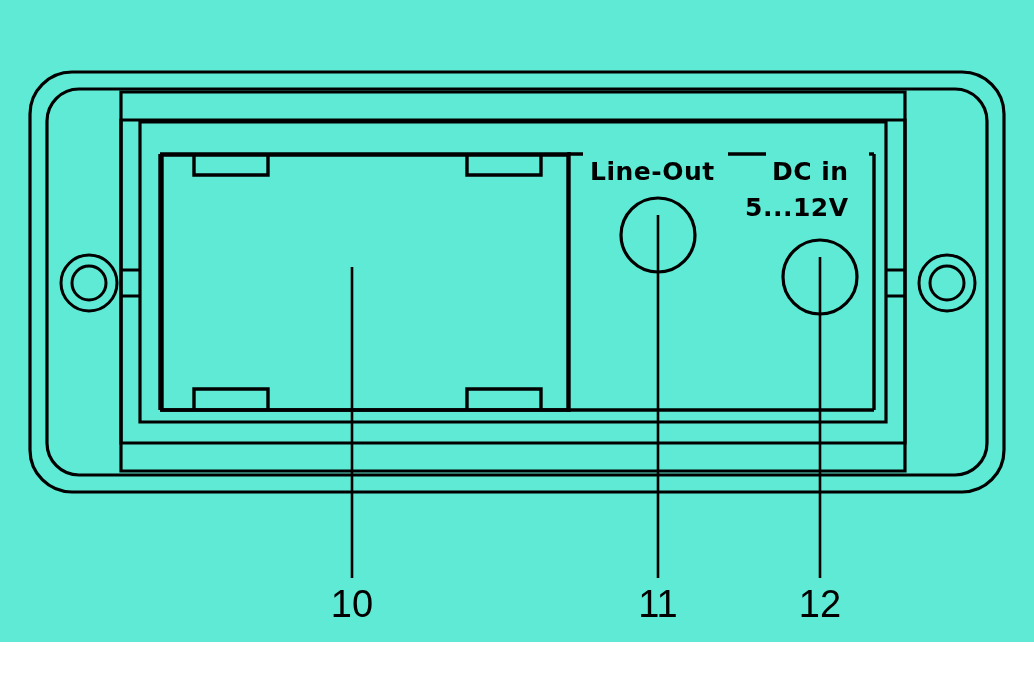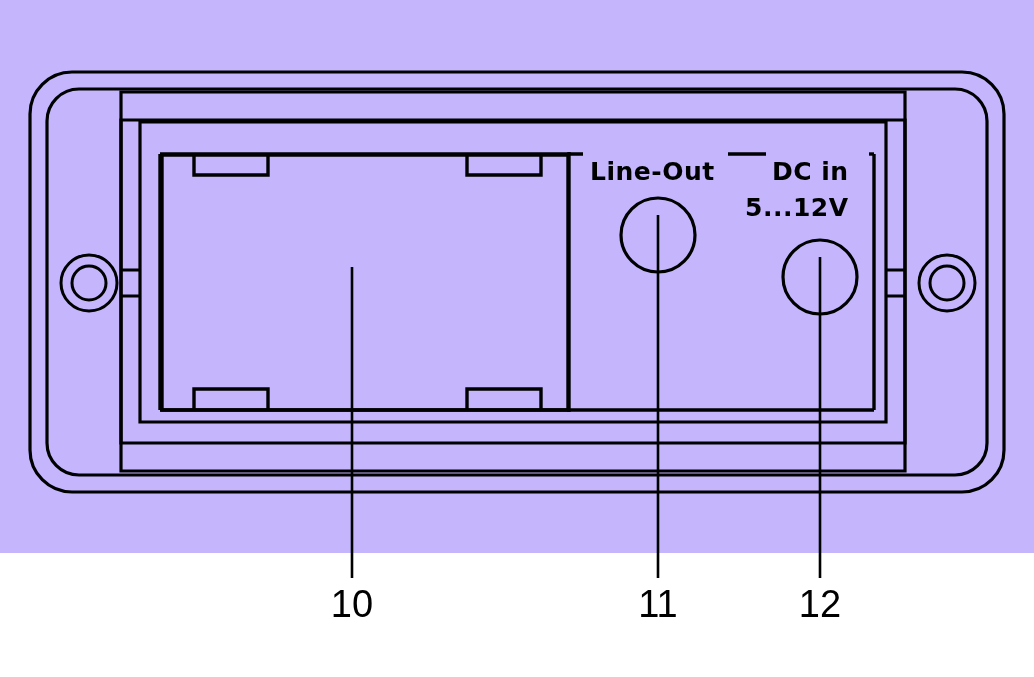--- a/index.html
+++ b/index.html
@@ -9,22 +9,22 @@
   }
   body {
     width: 1034px;
     height: 677px;
     overflow: hidden;
     font-family: "Liberation Sans", sans-serif;
   }
   #diagram-root {
     position: relative;
     width: 1034px;
-    height: 553px;
-    background: #c4b5fd;
+    height: 642px;
+    background: #5eead4;
   }
   svg#device-drawing {
     display: block;
     width: 1034px;
     height: 677px;
   }
   .stroke {
     fill: none;
     stroke: #000000;
     vector-effect: non-scaling-stroke;

